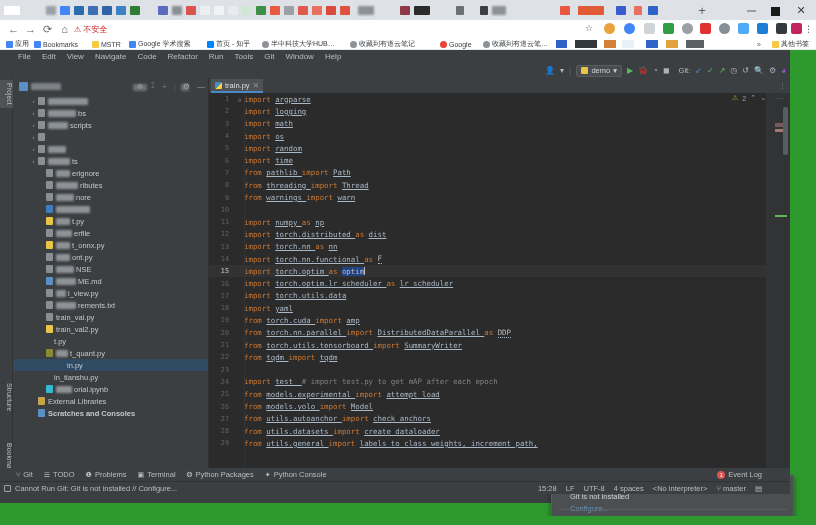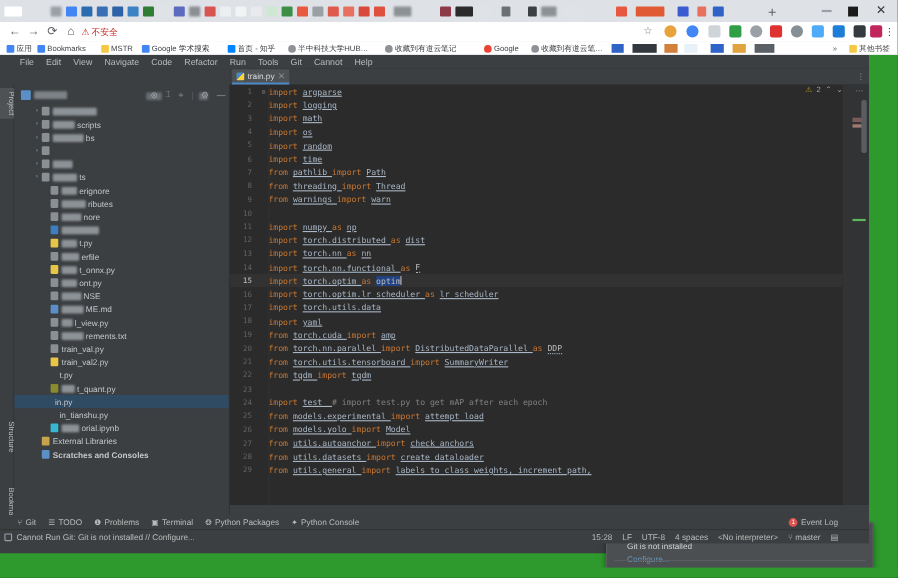--- a/index.html
+++ b/index.html
@@ -71,21 +71,21 @@
   #projtree { position:absolute; top:17px; left:0; right:0; bottom:0; overflow:hidden; }
   .trow { position:relative; height:12px; display:flex; align-items:center; font-size:7.5px;
           color:#c4c8cb; white-space:nowrap; }
   .trow.sel { background:#2f4a63; }
   .arrow { width:9px; text-align:center; font-size:6px; color:#9aa0a6; flex:0 0 9px; }
   .fico { width:7px; height:8px; flex:0 0 7px; margin-right:3px; border-radius:1px; }
   .blur { display:inline-block; height:7px; vertical-align:middle; border-radius:1px;
           filter:blur(1.2px); }
 
   
-  #editor { position:absolute; left:209px; top:12px; right:0; height:397px; background:#2b2b2b; }
+  #editor { position:absolute; left:209px; top:28px; right:0; height:397px; background:#2b2b2b; }
   #tabbar { height:15px; background:#3c3f41; position:relative; }
   #filetab { position:absolute; left:2px; top:1px; height:14px; background:#4e5254;
              border-bottom:2px solid #4a88c7; display:flex; align-items:center; padding:0 4px; gap:3px; }
   #filetab .ftname { font-size:7.5px; color:#ddd; }
   #filetab .ftclose { font-size:8px; color:#8b8f91; }
   #filetab .pyico { width:7px; height:7px; background:linear-gradient(135deg,#4b8bbe 50%,#ffd43b 50%);
                     border-radius:1px; }
   #tabbar .tbdots { position:absolute; right:4px; top:4px; font-size:7px; color:#9aa0a6; }
 
   #inspectbar { position:absolute; right:24px; top:16px; display:flex; align-items:center; gap:4px;
@@ -288,21 +288,21 @@
     <div id="menubar">
       <div class="mi">File</div>
       <div class="mi">Edit</div>
       <div class="mi">View</div>
       <div class="mi">Navigate</div>
       <div class="mi">Code</div>
       <div class="mi">Refactor</div>
       <div class="mi">Run</div>
       <div class="mi">Tools</div>
       <div class="mi">Git</div>
-      <div class="mi">Cannot</div>
+      <div class="mi">Window</div>
       <div class="mi">Help</div>
     </div>
 
     <div id="maintoolbar">
       <div id="tb-right">
         <span class="tbicon">👤</span>
         <span class="tbicon">▾</span>
         <span style="color:#5a5d5f;">|</span>
         <div id="runconfig">
           <span class="cfgico"></span>
@@ -349,28 +349,28 @@
       <div id="projtree">
           <div class="trow" style="padding-left: 16px;">
             <span class="arrow">›</span>
             <span class="fico" style="background: rgb(138, 143, 148);"></span>
             <span class="blur" style="width: 40px; background: rgb(141, 146, 151); margin-right: 2px;"></span>
             <span></span>
           </div>
           <div class="trow" style="padding-left: 16px;">
             <span class="arrow">›</span>
             <span class="fico" style="background: rgb(138, 143, 148);"></span>
+            <span class="blur" style="width: 28px; background: rgb(141, 146, 151); margin-right: 2px;"></span>
+            <span>bs</span>
+          </div>
+          <div class="trow" style="padding-left: 16px;">
+            <span class="arrow">›</span>
+            <span class="fico" style="background: rgb(138, 143, 148);"></span>
             <span class="blur" style="width: 20px; background: rgb(141, 146, 151); margin-right: 2px;"></span>
             <span>scripts</span>
-          </div>
-          <div class="trow" style="padding-left: 16px;">
-            <span class="arrow">›</span>
-            <span class="fico" style="background: rgb(138, 143, 148);"></span>
-            <span class="blur" style="width: 28px; background: rgb(141, 146, 151); margin-right: 2px;"></span>
-            <span>bs</span>
           </div>
           <div class="trow" style="padding-left: 16px;">
             <span class="arrow">›</span>
             <span class="fico" style="background: rgb(138, 143, 148);"></span>
             <span></span>
           </div>
           <div class="trow" style="padding-left: 16px;">
             <span class="arrow">›</span>
             <span class="fico" style="background: rgb(138, 143, 148);"></span>
             <span class="blur" style="width: 18px; background: rgb(141, 146, 151); margin-right: 2px;"></span>
@@ -467,21 +467,21 @@
           <div class="trow" style="padding-left: 32px;">
             <span class="arrow"></span>
             <span>t.py</span>
           </div>
           <div class="trow" style="padding-left: 24px;">
             <span class="arrow"></span>
             <span class="fico" style="background: rgb(138, 138, 46);"></span>
             <span class="blur" style="width: 12px; background: rgb(141, 146, 151); margin-right: 2px;"></span>
             <span>t_quant.py</span>
           </div>
-          <div class="trow sel" style="padding-left: 28px;">
+          <div class="trow sel" style="padding-left: 45px;">
             <span class="arrow"></span>
             <span>in.py</span>
           </div>
           <div class="trow" style="padding-left: 32px; align-items: center;">
             <span class="arrow"></span>
             <span>in_tianshu.py</span>
           </div>
           <div class="trow" style="padding-left: 24px;">
             <span class="arrow"></span>
             <span class="fico" style="background: rgb(53, 184, 212);"></span>

